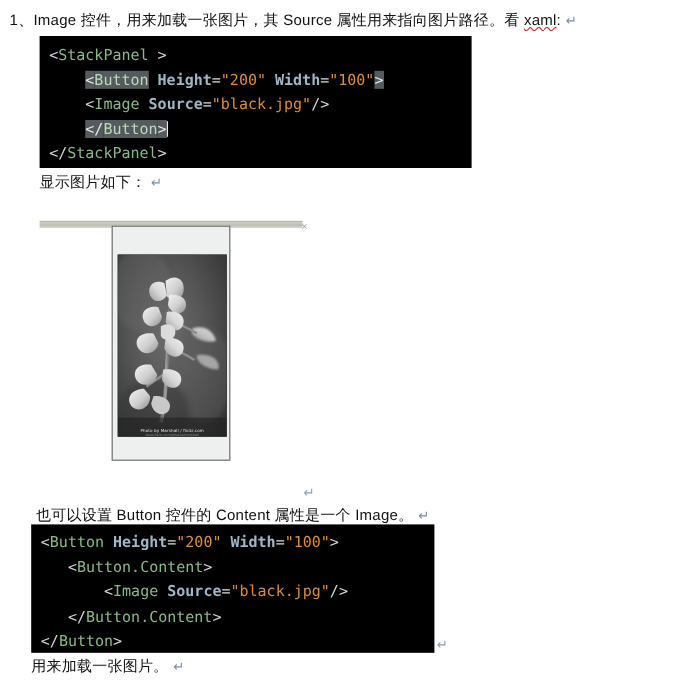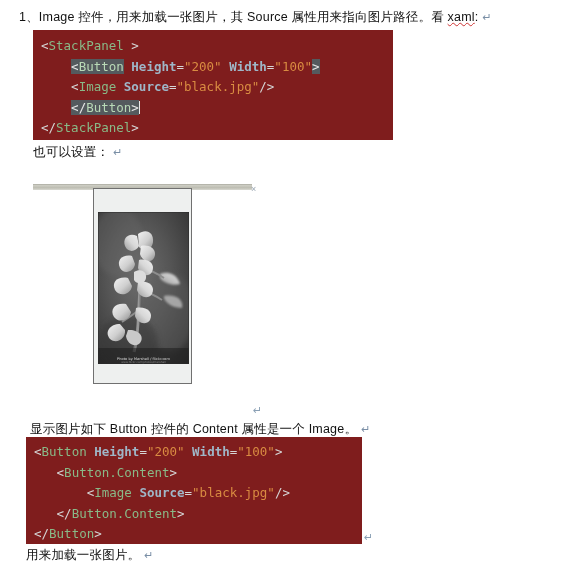--- a/index.html
+++ b/index.html
@@ -35,21 +35,21 @@
   .spell-underline {
     text-decoration: underline;
     text-decoration-color: #cc3333;
     text-decoration-style: wavy;
     text-decoration-thickness: 1px;
   }
 
   
   .code-block {
     position: absolute;
-    background: #7f1d1d;
+    background: #000000;
     font-family: "DejaVu Sans Mono", "Liberation Mono", monospace;
     font-size: 12.5px;
     line-height: 20.5px;
     white-space: pre;
     overflow: hidden;
     box-sizing: border-box;
   }
   .code-line {
     display: block;
     height: 20.5px;
@@ -119,28 +119,28 @@
   }
   .edge-mark {
     position: absolute;
     color: #9aa6b2;
     font-size: 9px;
   }
 </style>
 </head>
 <body>
 
-<div class="prose" style="left:19px; top:8px;text-align:center;">
+<div class="prose" style="left:8px; top:8px;text-align:center;">
   <span>1、Image 控件，用来加载一张图片，其 Source 属性用来指向图片路径。看 </span><span class="spell-underline">xaml</span><span>:</span><span class="pilcrow">↵</span>
 </div>
 
 <div class="code-block" style="left:33px; top:30px; width:360px; height:110px; padding:6px 0 0 8px;" id="code-1"><span class="code-line"><span class="tok-punct">&lt;</span><span class="tok-tag">StackPanel</span><span class="tok-punct"> &gt;</span></span><span class="code-line"><span>    </span><span class="tok-selpunct">&lt;</span><span class="tok-sel">Button</span><span class="tok-punct"> </span><span class="tok-attr">Height</span><span class="tok-eq">=</span><span class="tok-val">"200"</span><span class="tok-punct"> </span><span class="tok-attr">Width</span><span class="tok-eq">=</span><span class="tok-val">"100"</span><span class="tok-selpunct">&gt;</span></span><span class="code-line"><span>    </span><span class="tok-punct">&lt;</span><span class="tok-tag">Image</span><span class="tok-punct"> </span><span class="tok-attr">Source</span><span class="tok-eq">=</span><span class="tok-val">"black.jpg"</span><span class="tok-punct">/&gt;</span></span><span class="code-line"><span>    </span><span class="tok-selpunct">&lt;/</span><span class="tok-sel">Button</span><span class="tok-selpunct">&gt;</span><span class="caret"></span></span><span class="code-line"><span class="tok-punct">&lt;/</span><span class="tok-tag">StackPanel</span><span class="tok-punct">&gt;</span></span></div>
 
 <div class="prose" style="left:33px; top:143px;">
-  <span>也可以设置：</span><span class="pilcrow">↵</span>
+  <span>显示图片如下：</span><span class="pilcrow">↵</span>
 </div>
 
 <div class="preview-bar" style="left:33px; top:184px; width:219px; height:5px;"></div>
 
 <div class="wpf-button" style="left:93px; top:188px; width:99px; height:196px;">
   <div class="wpf-image" style="left:4px; top:23px; width:91px; height:152px;">
     <svg width="91" height="152" viewBox="0 0 91 152">
       <defs>
         <radialGradient id="bgGrad" cx="45%" cy="42%" r="78%">
           <stop offset="0%" stop-color="#6d6d6d"></stop>
@@ -220,21 +220,21 @@
     <div class="img-watermark">Photo by Marshall / flickr.com</div>
     <div class="img-watermark2">www.flickr.com/photos/marshall</div>
   </div>
 </div>
 
 <span class="edge-mark" style="left:251px; top:184px;">×</span>
 
 <span class="float-pilcrow" style="left:253px; top:404px;">↵</span>
 
 <div class="prose" style="left:30px; top:420px;">
-  <span>显示图片如下 Button 控件的 Content 属性是一个 Image。</span><span class="pilcrow">↵</span>
+  <span>也可以设置 Button 控件的 Content 属性是一个 Image。</span><span class="pilcrow">↵</span>
 </div>
 
 <div class="code-block" style="left:26px; top:437px; width:336px; height:107px; padding:5px 0 0 8px;" id="code-2"><span class="code-line"><span class="tok-punct">&lt;</span><span class="tok-tag">Button</span><span class="tok-punct"> </span><span class="tok-attr">Height</span><span class="tok-eq">=</span><span class="tok-val">"200"</span><span class="tok-punct"> </span><span class="tok-attr">Width</span><span class="tok-eq">=</span><span class="tok-val">"100"</span><span class="tok-punct">&gt;</span></span><span class="code-line"><span>   </span><span class="tok-punct">&lt;</span><span class="tok-tag">Button.Content</span><span class="tok-punct">&gt;</span></span><span class="code-line"><span>       </span><span class="tok-punct">&lt;</span><span class="tok-tag">Image</span><span class="tok-punct"> </span><span class="tok-attr">Source</span><span class="tok-eq">=</span><span class="tok-val">"black.jpg"</span><span class="tok-punct">/&gt;</span></span><span class="code-line"><span>   </span><span class="tok-punct">&lt;/</span><span class="tok-tag">Button.Content</span><span class="tok-punct">&gt;</span></span><span class="code-line"><span class="tok-punct">&lt;/</span><span class="tok-tag">Button</span><span class="tok-punct">&gt;</span></span></div>
 
 <span class="float-pilcrow" style="left:364px; top:531px;">↵</span>
 
 <div class="prose" style="left:26px; top:546px;">
   <span>用来加载一张图片。</span><span class="pilcrow">↵</span>
 </div>
 

